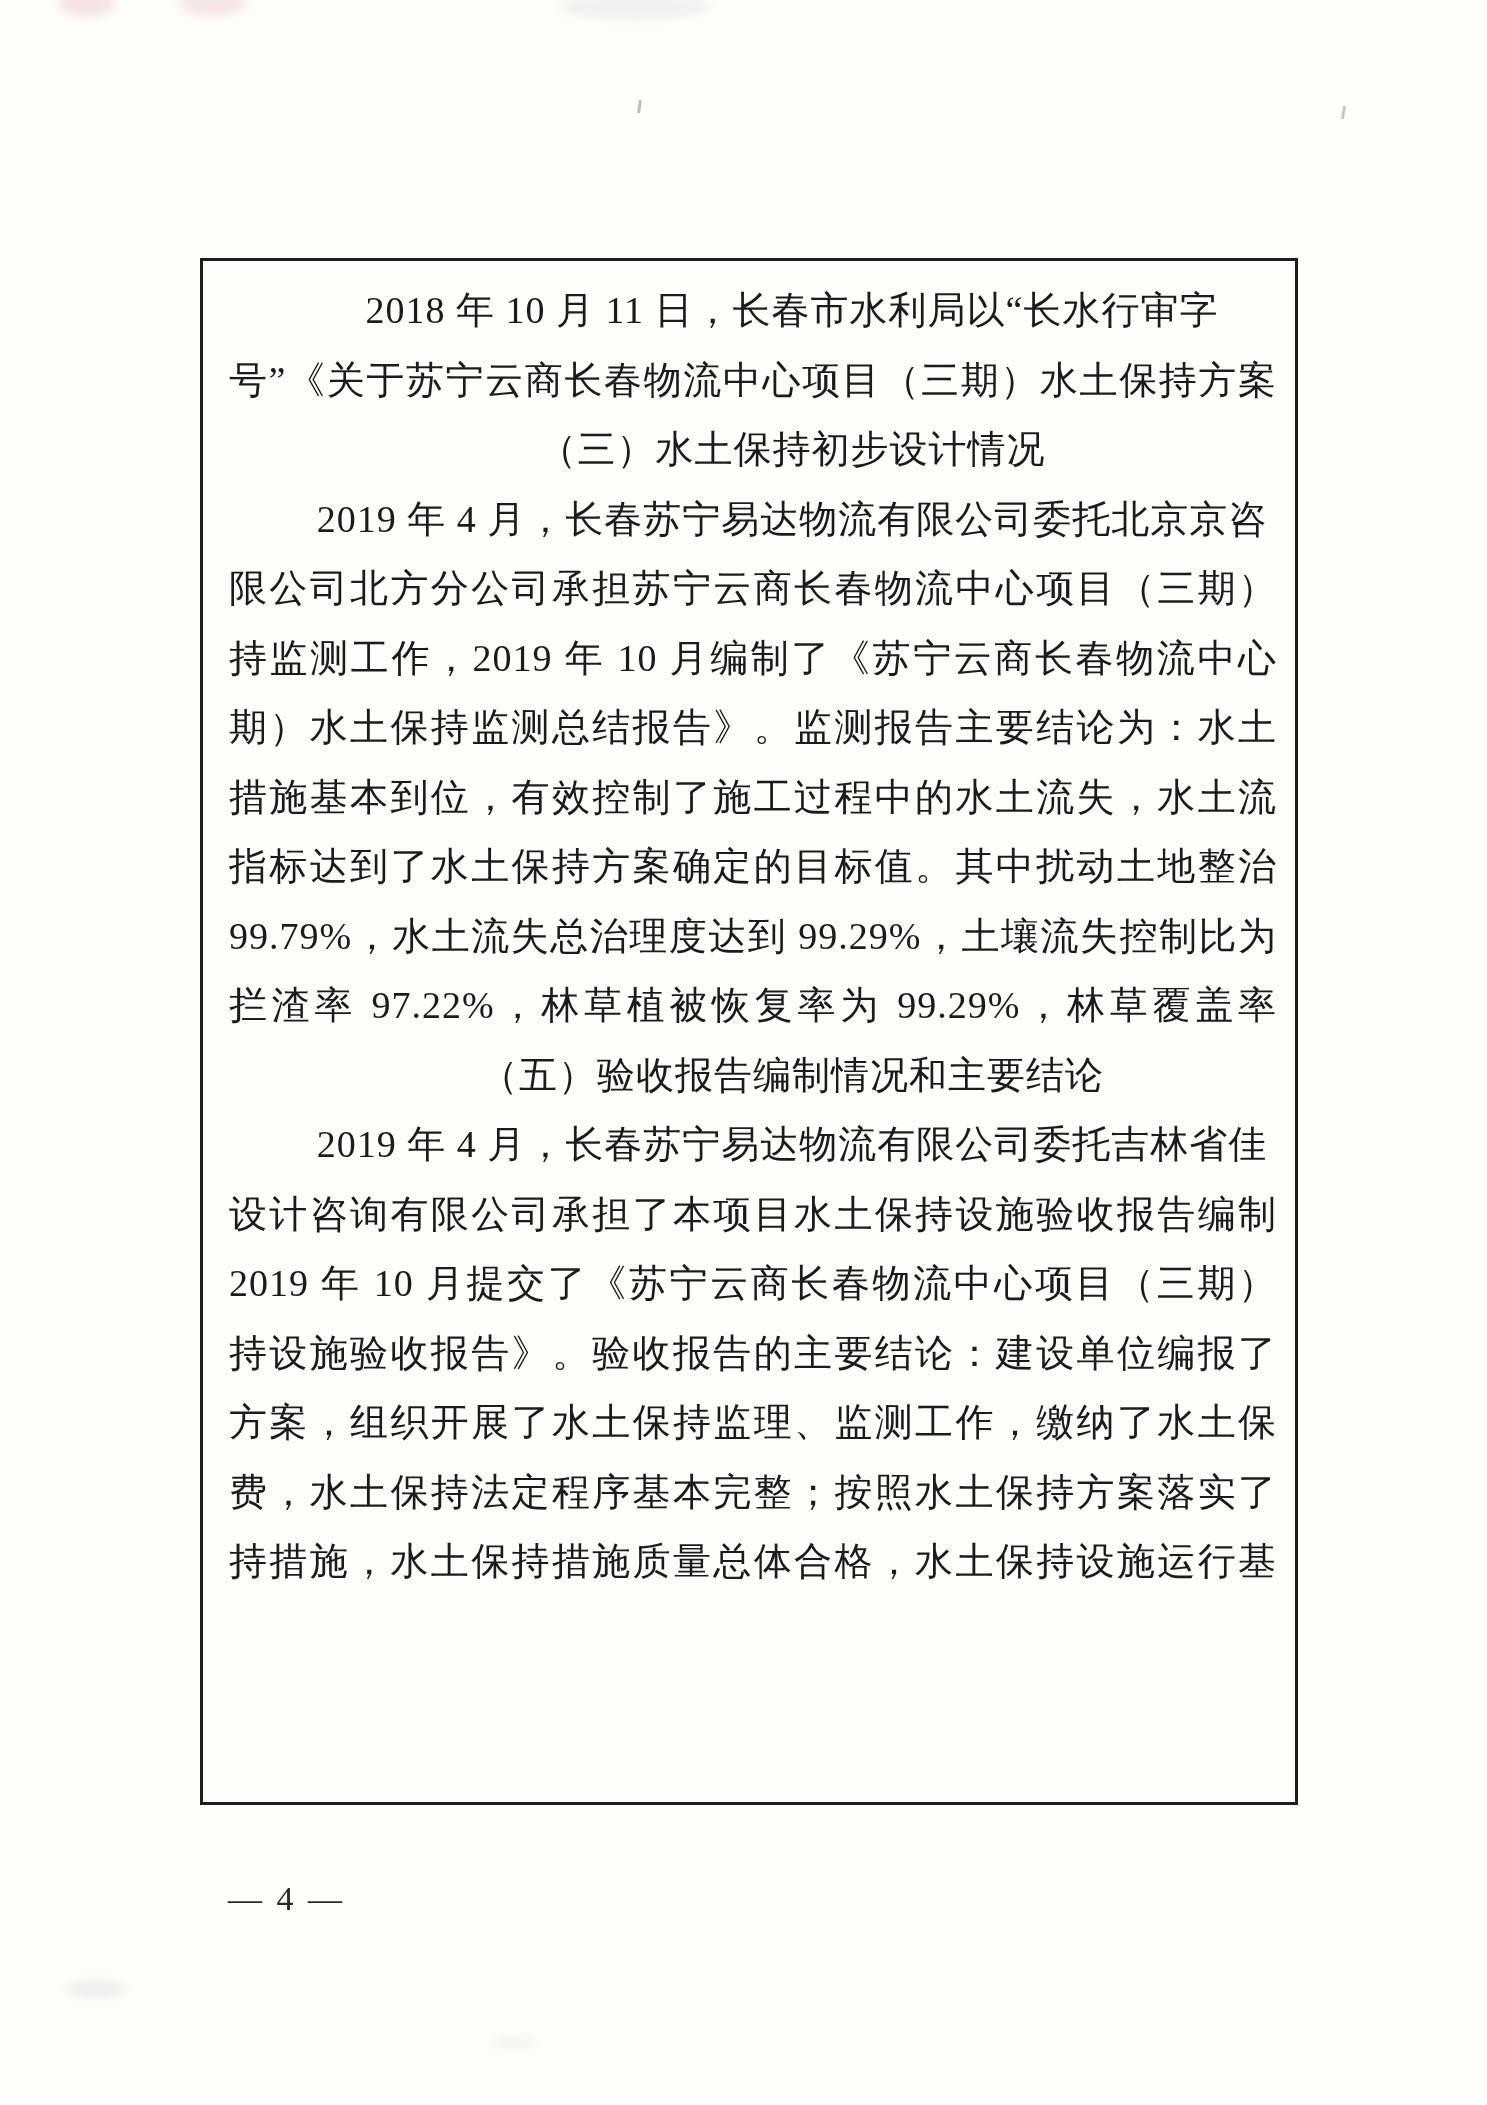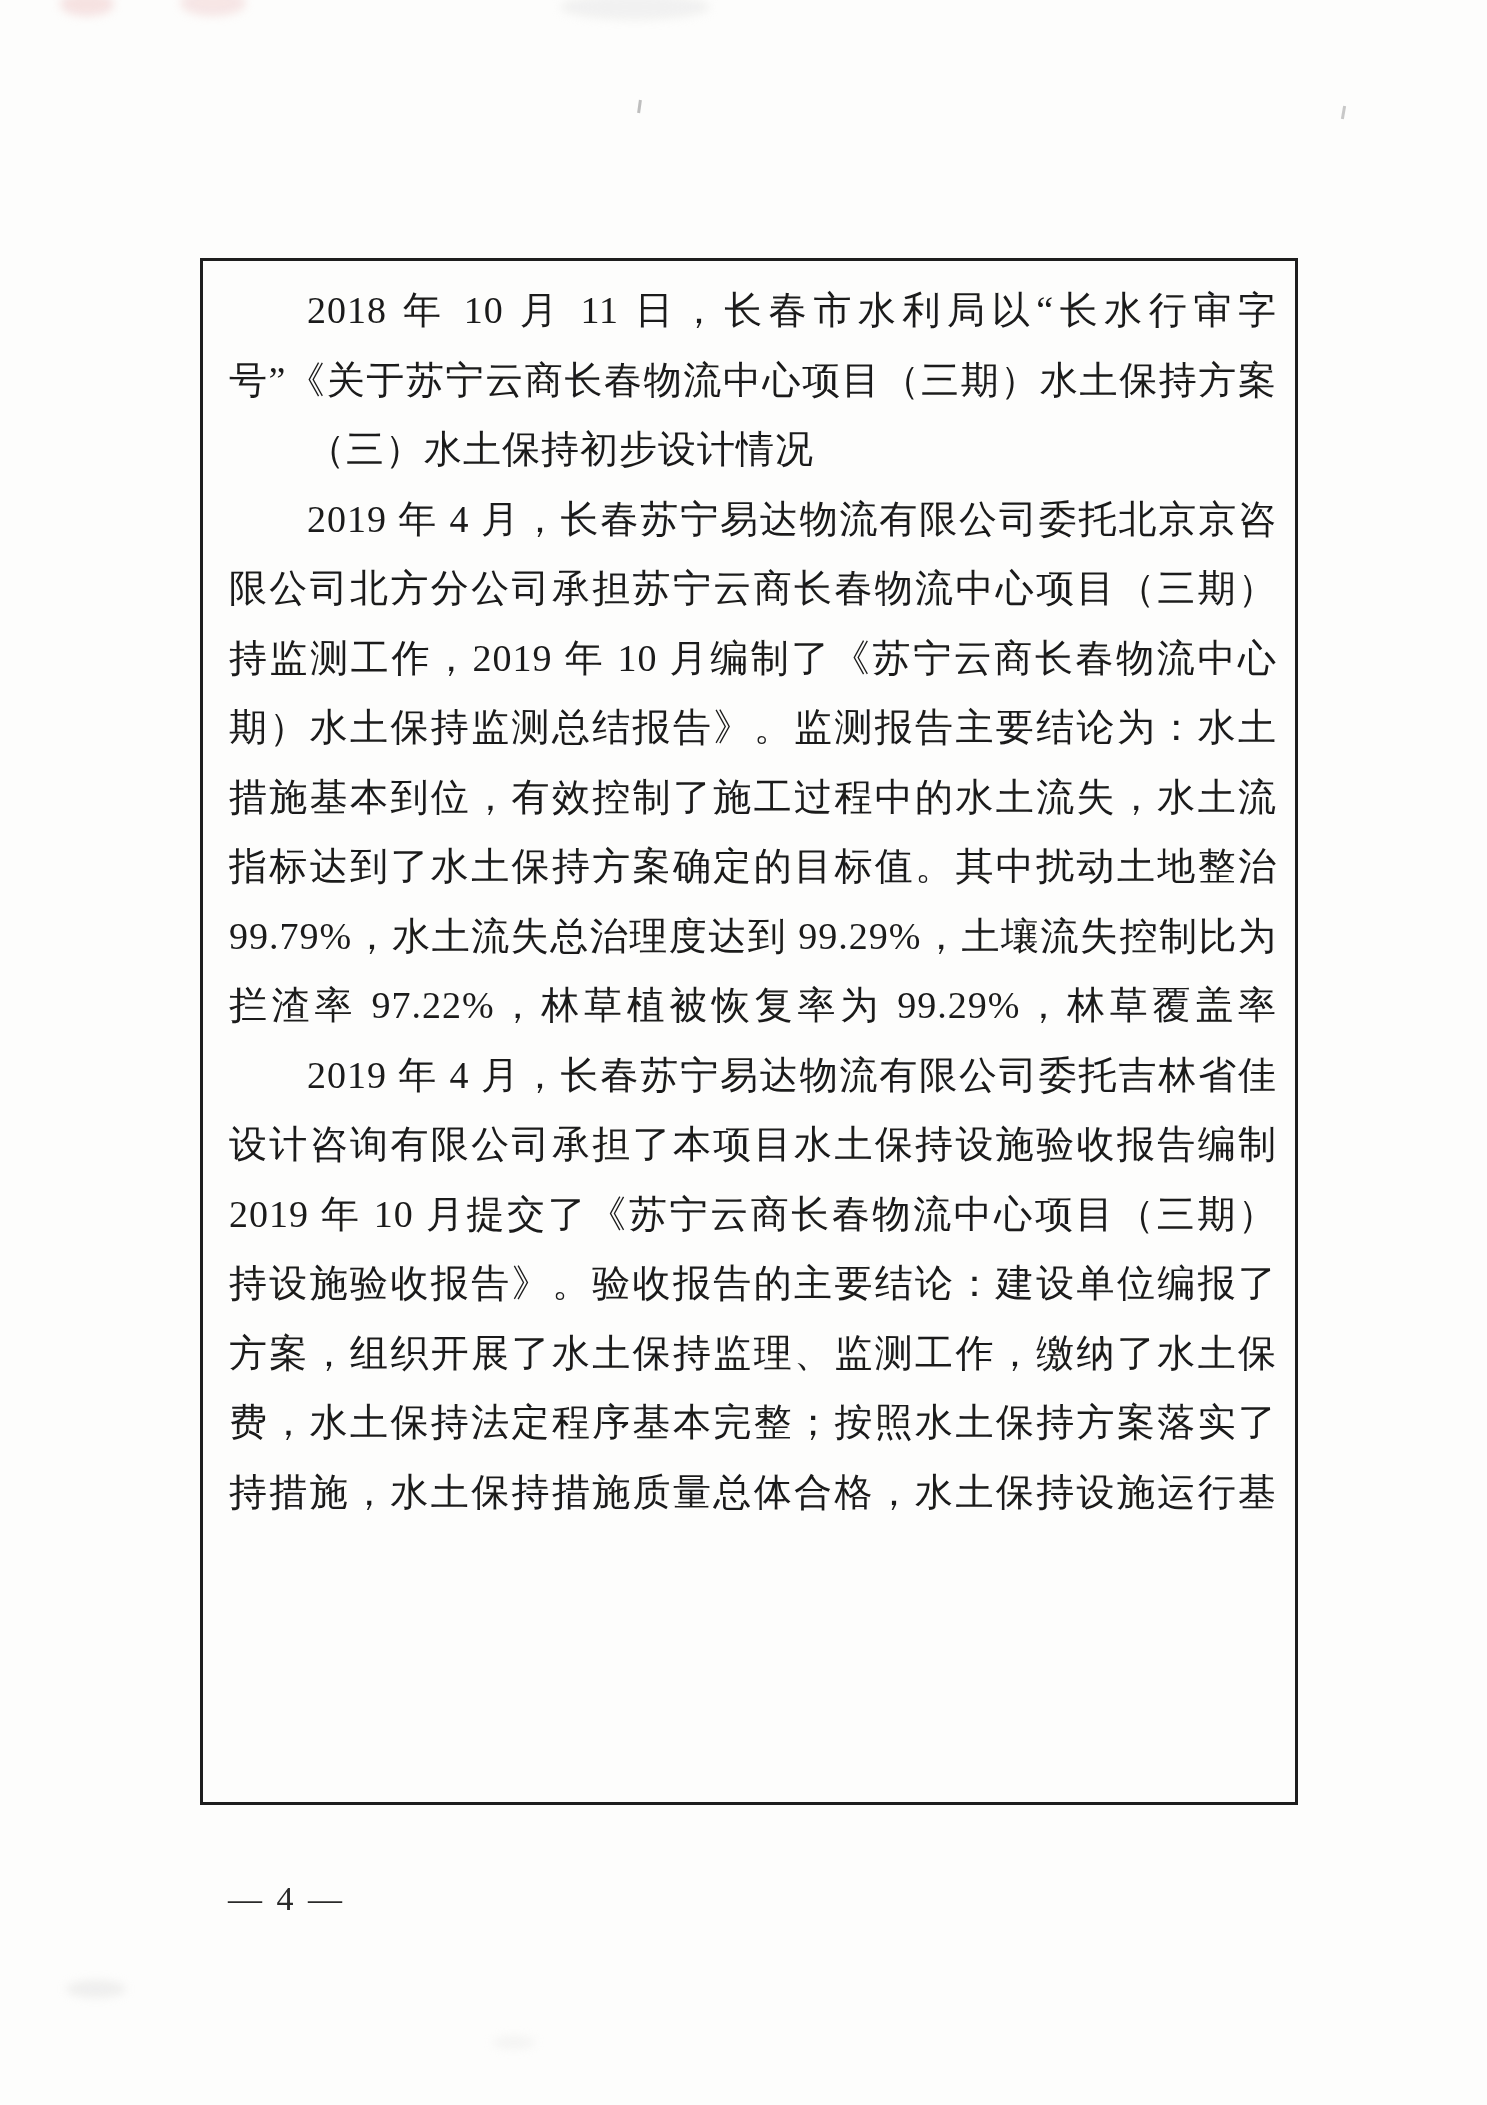--- a/index.html
+++ b/index.html
@@ -47,20 +47,21 @@
     overflow: visible;
   }
   .just {
     white-space: normal;
     text-align: justify;
     text-align-last: justify;
     overflow: hidden;
   }
   .ind {
     text-indent: 78px;
+    text-align: center;
   }
   
   .pagenum {
     position: absolute;
     left: 228px;
     top: 1880px;
     font-size: 34px;
     color: #2a2a2a;
     letter-spacing: 3px;
   }
@@ -103,20 +104,21 @@
       <div class="ln just">号”《关于苏宁云商长春物流中心项目（三期）水土保持方案的批复》</div>
       <div class="ln ind">（三）水土保持初步设计情况</div>
       <div class="ln ind just">2019 年 4 月，长春苏宁易达物流有限公司委托北京京咨咨询有</div>
       <div class="ln just">限公司北方分公司承担苏宁云商长春物流中心项目（三期）水土保</div>
       <div class="ln just">持监测工作，2019 年 10 月编制了《苏宁云商长春物流中心项目（三</div>
       <div class="ln just">期）水土保持监测总结报告》。监测报告主要结论为：水土保持防治</div>
       <div class="ln just">措施基本到位，有效控制了施工过程中的水土流失，水土流失防治</div>
       <div class="ln just">指标达到了水土保持方案确定的目标值。其中扰动土地整治率为</div>
       <div class="ln just">99.79%，水土流失总治理度达到 99.29%，土壤流失控制比为 1.0，</div>
       <div class="ln just">拦渣率 97.22%，林草植被恢复率为 99.29%，林草覆盖率 29.19%。</div>
+      <div class="ln ind">（五）验收报告编制情况和主要结论</div>
       <div class="ln ind just">2019 年 4 月，长春苏宁易达物流有限公司委托吉林省佳宇水利</div>
       <div class="ln just">设计咨询有限公司承担了本项目水土保持设施验收报告编制工作，</div>
       <div class="ln just">2019 年 10 月提交了《苏宁云商长春物流中心项目（三期）水土保</div>
       <div class="ln just">持设施验收报告》。验收报告的主要结论：建设单位编报了水土保持</div>
       <div class="ln just">方案，组织开展了水土保持监理、监测工作，缴纳了水土保持补偿</div>
       <div class="ln just">费，水土保持法定程序基本完整；按照水土保持方案落实了水土保</div>
       <div class="ln just">持措施，水土保持措施质量总体合格，水土保持设施运行基本正常；</div>
     </div>
   </div>
 

